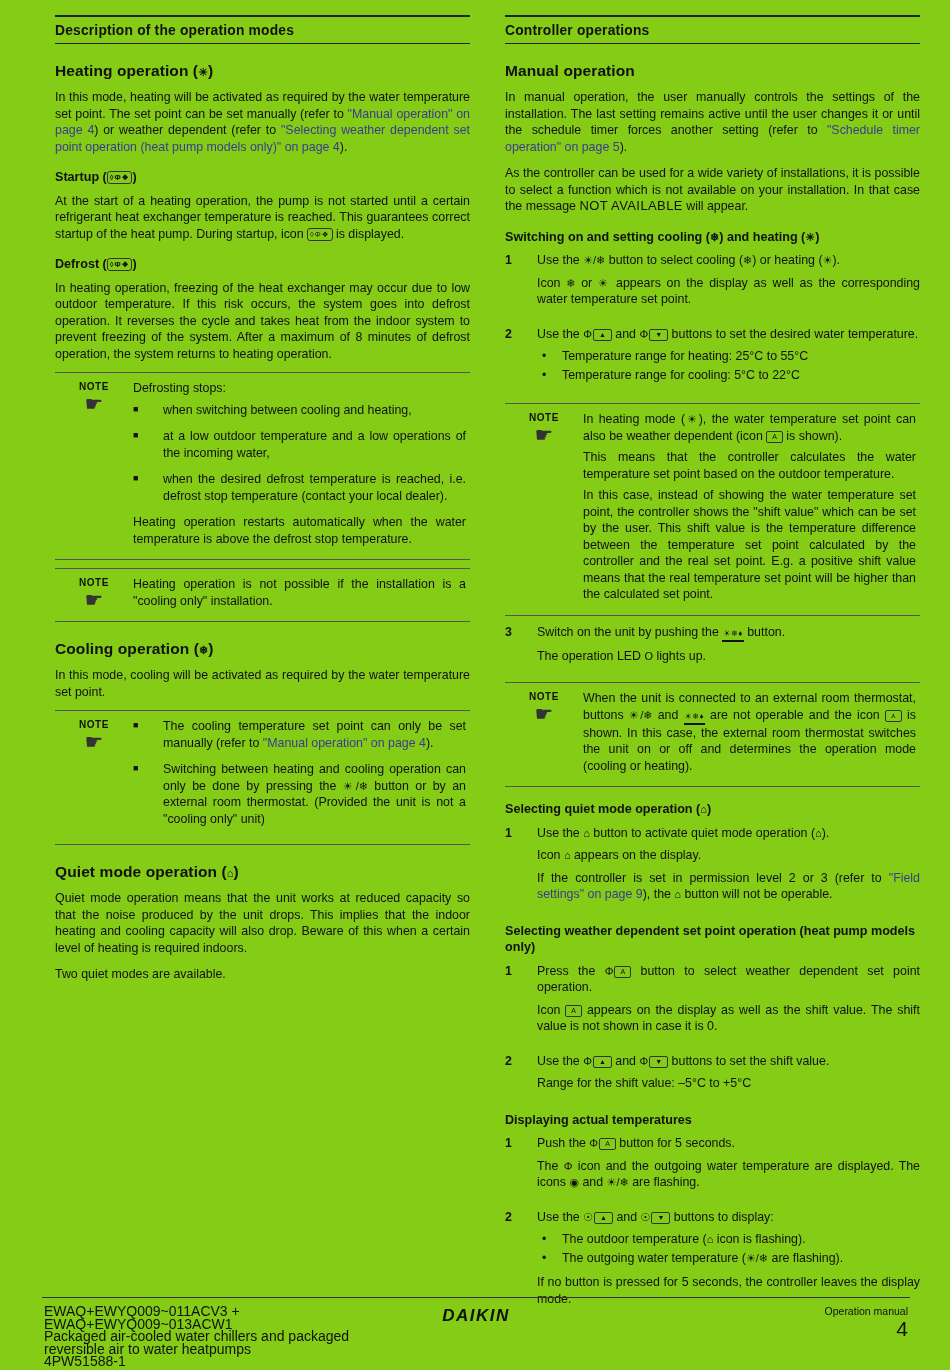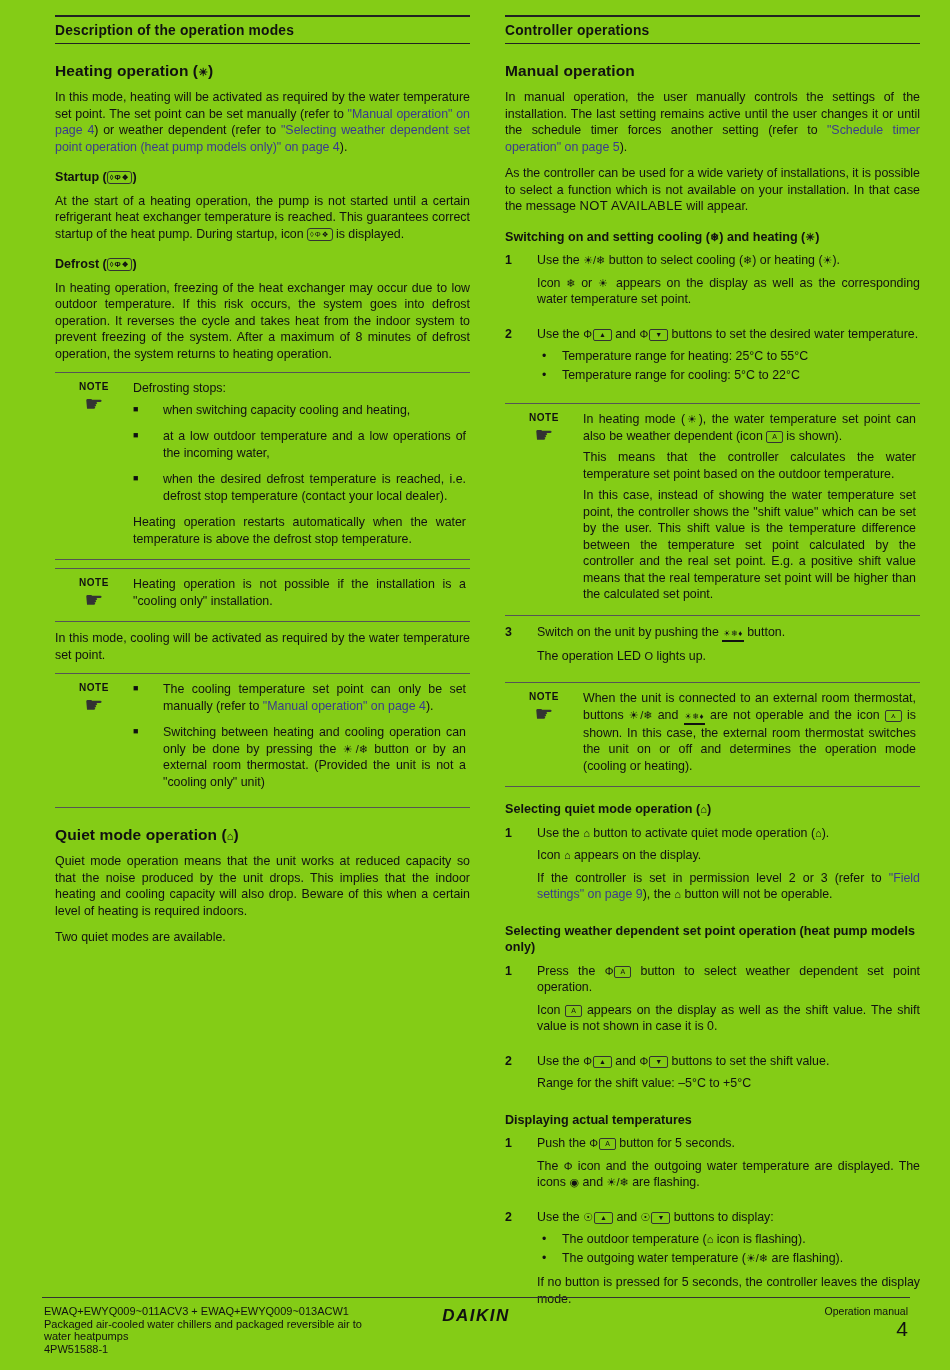--- a/index.html
+++ b/index.html
@@ -47,21 +47,21 @@
   .ic.pre{margin-right:1px;}
   .boxic{display:inline-block;border:1px solid #333;border-radius:3px;font-size:7.5px;
          padding:0 2px;line-height:11px;vertical-align:1px;letter-spacing:1px;}
   .keyic{display:inline-block;border:1px solid #333;border-radius:2px;font-size:7px;
          padding:0 5px;line-height:10px;vertical-align:1px;}
   .ulic{display:inline-block;border-bottom:2px solid #111;font-size:8px;line-height:10px;
         padding:0 1px 1px;letter-spacing:.5px;vertical-align:0;}
   .btn{white-space:nowrap;}
 
   .footer{position:absolute;left:42px;right:40px;top:1297px;border-top:1px solid #333;}
-  .footer-left{position:absolute;left:2px;top:7px;width:345px;font-size:11px;line-height:12.5px;}
+  .footer-left{position:absolute;left:2px;top:7px;width:345px;font-size:14px;line-height:12.5px;}
   .footer-brand{position:absolute;left:0;right:0;top:8px;text-align:center;
                 font-size:17px;font-weight:800;font-style:italic;letter-spacing:1.5px;}
   .footer-right{position:absolute;right:2px;top:7px;text-align:right;}
   .doc-type{font-size:10.5px;}
   .page-num{font-size:21px;line-height:22px;margin-top:1px;}
 </style>
 </head>
 <body>
 
 <div class="page">
@@ -76,21 +76,21 @@
       <div class="note">
         <div class="note-side">
           <div class="note-word">NOTE</div>
           <div class="note-hand">☛</div>
         </div>
         <div class="note-body">
           <p class="body">Defrosting stops:</p>
           <div class="squares">
             <div class="item">
               <span class="marker">■</span>
-              <span class="itext">when switching capacity cooling and heating,</span>
+              <span class="itext">when switching between cooling and heating,</span>
             </div>
             <div class="item">
               <span class="marker">■</span>
               <span class="itext">at a low outdoor temperature and a low operations of the incoming water,</span>
             </div>
             <div class="item">
               <span class="marker">■</span>
               <span class="itext">when the desired defrost temperature is reached, i.e. defrost stop temperature (contact your local dealer).</span>
             </div>
           </div>
@@ -99,20 +99,21 @@
       </div>
       <div class="note">
         <div class="note-side">
           <div class="note-word">NOTE</div>
           <div class="note-hand">☛</div>
         </div>
         <div class="note-body">
           <p class="body">Heating operation is not possible if the installation is a "cooling only" installation.</p>
         </div>
       </div>
+      <h2>Cooling operation (<span class="ic">❄</span>)</h2>
       <p class="body">In this mode, cooling will be activated as required by the water temperature set point.</p>
       <div class="note">
         <div class="note-side">
           <div class="note-word">NOTE</div>
           <div class="note-hand">☛</div>
         </div>
         <div class="note-body">
           <div class="squares">
             <div class="item">
               <span class="marker">■</span>

